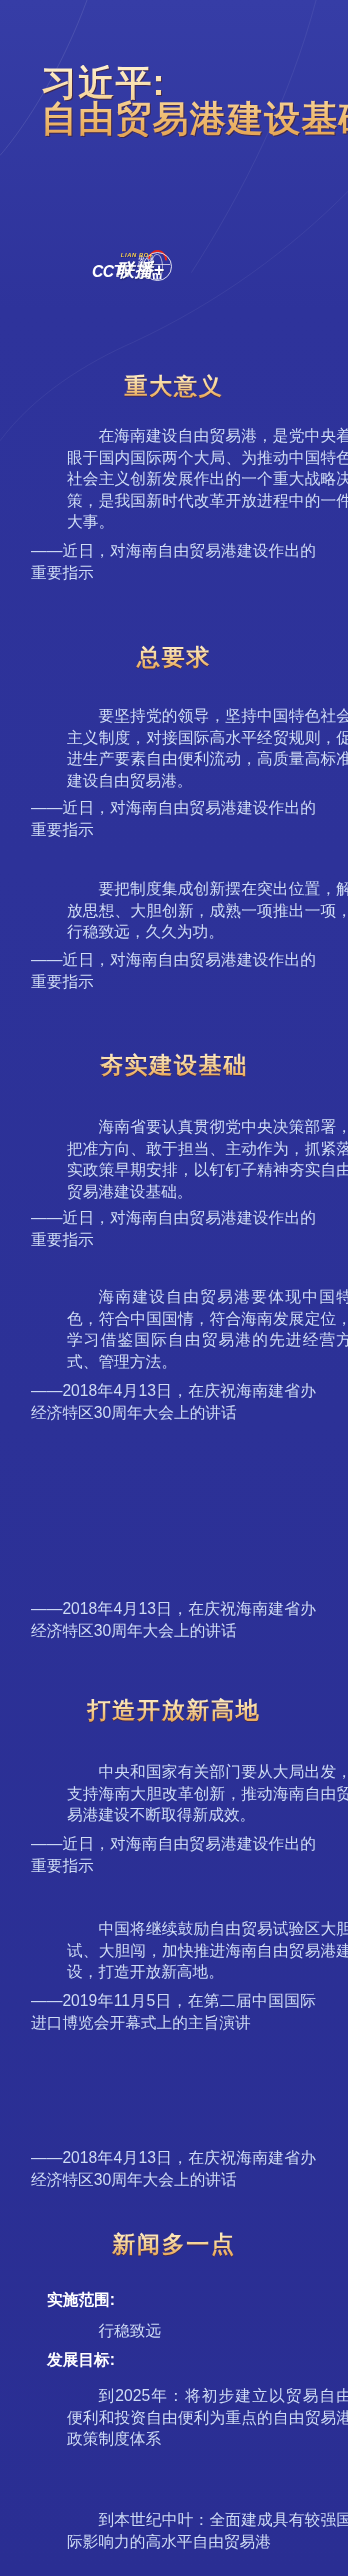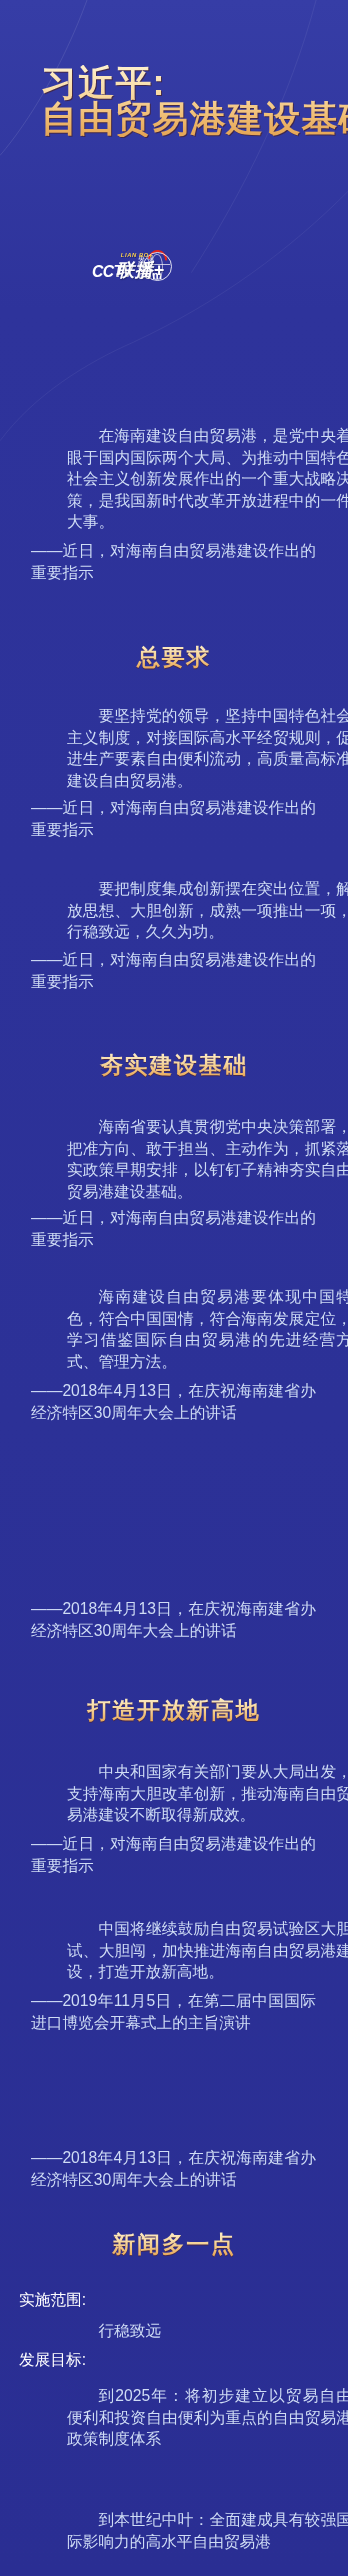--- a/index.html
+++ b/index.html
@@ -74,22 +74,22 @@
   }
   
   .para,.attr{
     position:absolute;left:31px;width:285px;
     font-size:15.7px;line-height:21.5px;color:#cfdcf5;
     text-align:justify;text-justify:inter-ideograph;
   }
   .para{text-indent:2em;margin-left:36px;}
   .attr{text-indent:0;}
   .label{
-    position:absolute;left:19px;width:285px;
-    font-size:15.7px;line-height:21px;color:#ffffff;font-weight:400;
+    position:absolute;left:47px;width:285px;
+    font-size:15.7px;line-height:21px;color:#ffffff;font-weight:700;
   }
 </style>
 </head>
 <body>
 
 <div class="poster">
 
   <svg class="bg-curves" width="348" height="522" viewBox="0 0 600 900">
     <path d="M150,0 C110,110 50,210 0,268" fill="none" stroke="rgba(255,255,255,0.12)" stroke-width="1.5"></path>
     <path d="M545,0 C500,170 420,330 330,470" fill="none" stroke="rgba(255,255,255,0.08)" stroke-width="1.5"></path>
@@ -110,20 +110,21 @@
         <span class="cctv-com">com</span>
       </span>
     </div>
     <div class="lianbo">
       <span class="lianbo-globe"></span>
       <span class="lianbo-en">LIAN BO+</span>
       <span class="lianbo-cn">联播+</span>
     </div>
   </div>
 
+  <div class="h-gold" style="top:372px">重大意义</div>
   <div class="para" style="top:425px">在海南建设自由贸易港，是党中央着眼于国内国际两个大局、为推动中国特色社会主义创新发展作出的一个重大战略决策，是我国新时代改革开放进程中的一件大事。</div>
   <div class="attr" style="top:540px">——近日，对海南自由贸易港建设作出的重要指示</div>
 
   <div class="h-gold" style="top:643px">总要求</div>
   <div class="para" style="top:705px">要坚持党的领导，坚持中国特色社会主义制度，对接国际高水平经贸规则，促进生产要素自由便利流动，高质量高标准建设自由贸易港。</div>
   <div class="attr" style="top:797px">——近日，对海南自由贸易港建设作出的重要指示</div>
   <div class="para" style="top:878px">要把制度集成创新摆在突出位置，解放思想、大胆创新，成熟一项推出一项，行稳致远，久久为功。</div>
   <div class="attr" style="top:949px">——近日，对海南自由贸易港建设作出的重要指示</div>
 
   <div class="h-gold" style="top:1051px">夯实建设基础</div>

